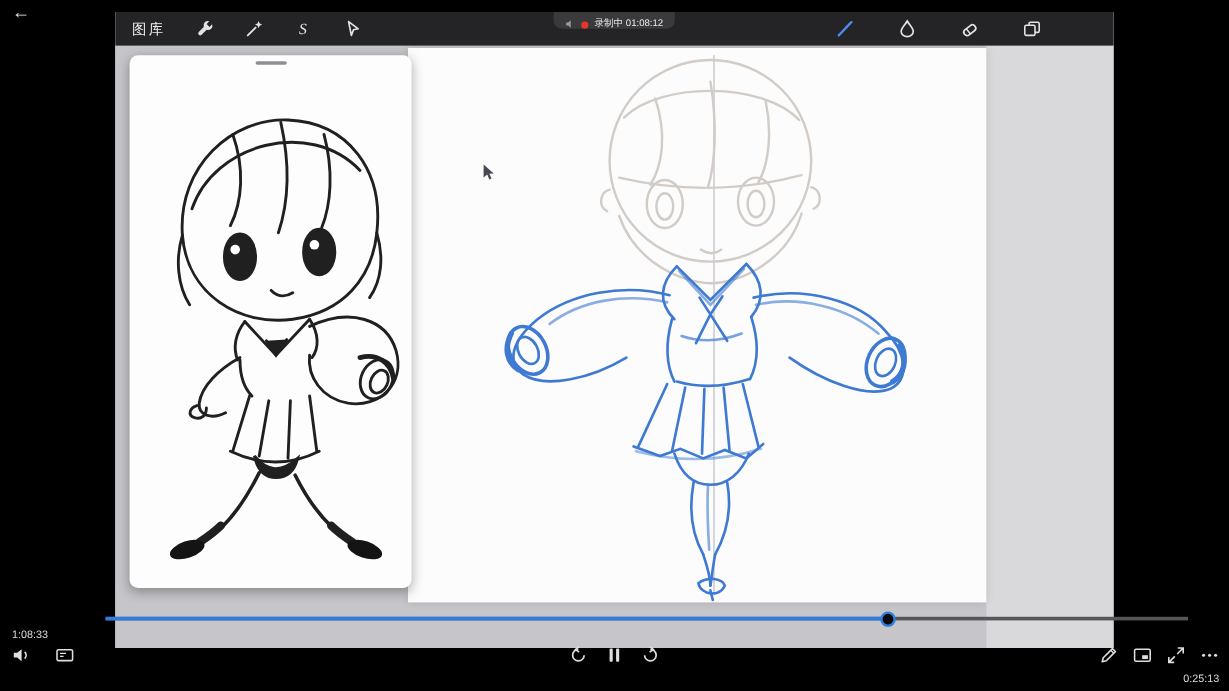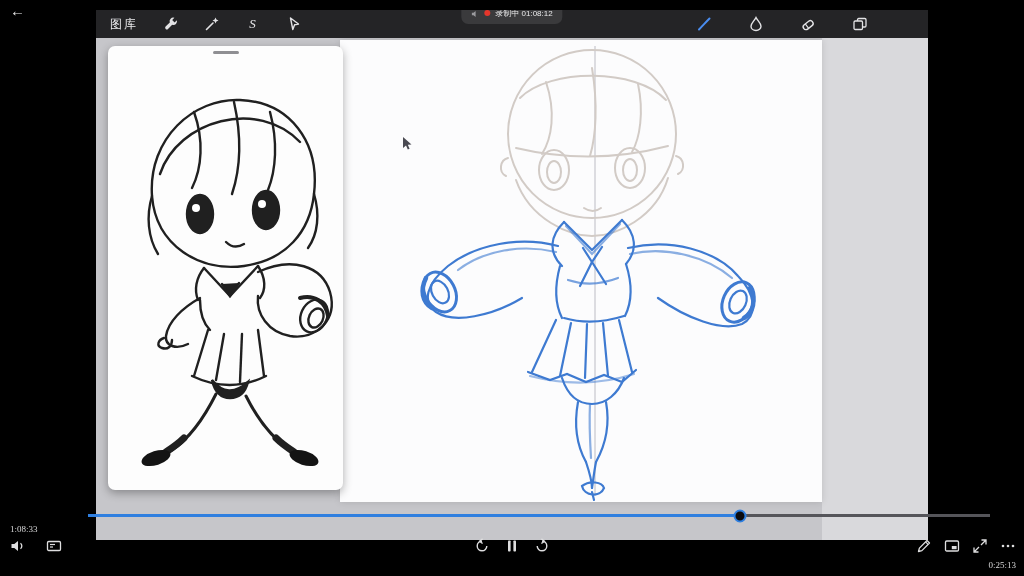--- a/index.html
+++ b/index.html
@@ -20,30 +20,30 @@
   .paper { position:absolute; left:244px; top:2px; width:482px; height:462px; background:#fcfcfd; box-shadow:0 0 7px rgba(0,0,0,.13); }
   .paper svg { position:absolute; left:0; top:0; }
 
   .ref-panel { position:absolute; left:12px; top:8px; width:235px; height:444px; background:#fdfdfd; border-radius:7px; box-shadow:0 3px 10px rgba(0,0,0,.32); z-index:2; }
   .ref-handle { position:absolute; top:5px; left:50%; transform:translateX(-50%); width:26px; height:3px; border-radius:2px; background:#8f8f93; }
   .ref-panel svg { position:absolute; left:0; top:0; }
 
   .cursor { position:absolute; left:306px; top:98px; z-index:4; }
 
   
-  .rec-pill { position:absolute; top:0; left:50%; transform:translateX(-50%); height:14px; padding:0 10px; background:#3a3a3c; border-radius:0 0 7px 7px; display:flex; align-items:flex-start; gap:5px; z-index:10; }
+  .rec-pill { position:absolute; top:0; left:50%; transform:translateX(-50%); height:14px; padding:0 10px; background:#3a3a3c; border-radius:0 0 7px 7px; display:flex; align-items:flex-end; gap:5px; z-index:10; }
   .rec-dot { width:6px; height:6px; border-radius:50%; background:#e5362b; }
   .rec-text { color:#e9e9ea; font-size:8px; line-height:1; white-space:nowrap; }
 
   
   .back-btn { position:absolute; left:10px; top:3px; color:#e9e9ea; font-size:15px; line-height:1; z-index:11; }
   .progress-track { position:absolute; left:88px; right:34px; top:514px; height:3px; background:#55555a; z-index:11; }
   .progress-fill { position:absolute; left:0; top:0; bottom:0; width:72.3%; background:#2f7fe0; }
   .progress-handle { position:absolute; top:50%; left:72.3%; width:9px; height:9px; border:2px solid #2f7fe0; border-radius:50%; background:#0b0b0e; transform:translate(-50%,-50%); }
-  .time { position:absolute; color:#d9d9da; font-size:9px; z-index:11;font-family:Liberation Serif, serif; }
+  .time { position:absolute; color:#d9d9da; font-size:9px; z-index:11; }
   .time-current { left:10px; top:524px; }
   .time-remaining { right:8px; top:560px; }
   .pc-group { position:absolute; top:538px; display:flex; align-items:center; z-index:11; }
   .pc-left { left:10px; gap:20px; }
   .pc-center { left:50%; transform:translateX(-50%); gap:14px; }
   .pc-right { right:8px; gap:12px; }
   .pc-icon { width:16px; height:16px; display:flex; align-items:center; justify-content:center; }
 </style>
 </head>
 <body>

